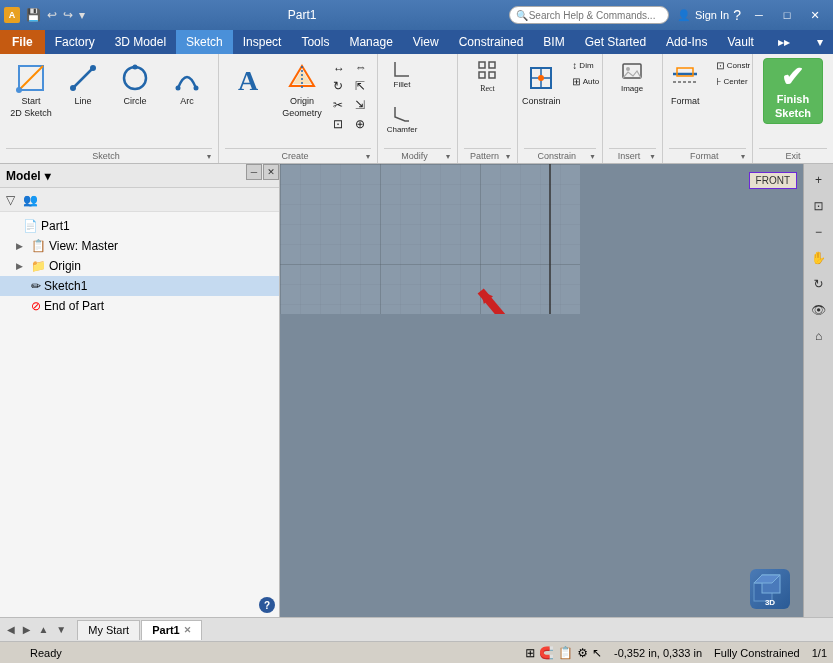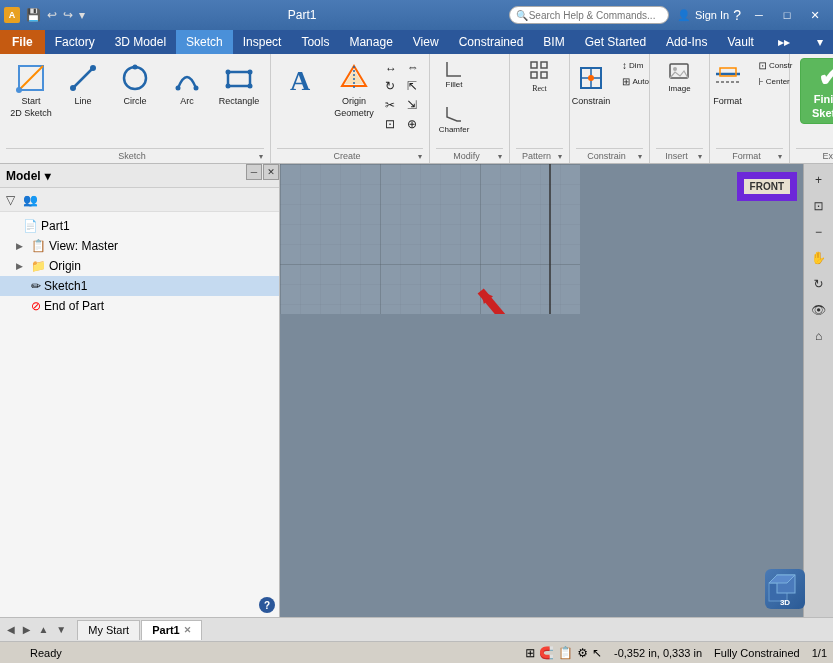--- a/index.html
+++ b/index.html
@@ -160,24 +160,24 @@
       position: absolute;
       top: 0; left: 0; right: 0; bottom: 0;
     }
 
     
     .front-label {
       position: absolute;
       top: 8px;
       right: 36px;
       background: #e8e0d0;
-      border: 7px solid #6d28d9;
+      border: 1px solid #6d28d9;
       padding: 2px 6px;
       font-size: 10px;
-      font-weight: bold;
+      font-weight: normal;
       color: #333;
     }
 
     
     #right-toolbar {
       position: absolute;
       right: 0;
       top: 0;
       bottom: 0;
       width: 30px;
@@ -196,21 +196,21 @@
       align-items: center;
       justify-content: center;
       cursor: pointer;
       font-size: 12px;
       border-radius: 2px;
       color: #333;
     }
     .nav-cube {
       position: absolute;
       bottom: 8px;
-      right: 28px;
+      right: 43px;
       width: 40px;
       height: 40px;
       background: linear-gradient(135deg, #4a7ab5, #2a5a95);
       border-radius: 6px;
       display: flex;
       align-items: center;
       justify-content: center;
       color: white;
       font-size: 18px;
     }
@@ -408,32 +408,20 @@
         <div class="ribbon-icon">
           <svg width="28" height="28" viewBox="0 0 28 28">
             <path d="M 5 24 Q 14 2 23 24" fill="none" stroke="#2266aa" stroke-width="2.5"></path>
             <circle cx="5" cy="24" r="2.5" fill="#2266aa"></circle>
             <circle cx="23" cy="24" r="2.5" fill="#2266aa"></circle>
           </svg>
         </div>
         <span>Arc</span>
       </div>
 
-      <div class="ribbon-btn big">
-        <div class="ribbon-icon">
-          <svg width="28" height="28" viewBox="0 0 28 28">
-            <rect x="3" y="8" width="22" height="14" fill="none" stroke="#2266aa" stroke-width="2.5"></rect>
-            <circle cx="3" cy="8" r="2.5" fill="#2266aa"></circle>
-            <circle cx="25" cy="8" r="2.5" fill="#2266aa"></circle>
-            <circle cx="3" cy="22" r="2.5" fill="#2266aa"></circle>
-            <circle cx="25" cy="22" r="2.5" fill="#2266aa"></circle>
-          </svg>
-        </div>
-        <span>Rectangle</span>
-      </div>
     </div>
     <div class="group-label-row">
       <span class="group-label-text">Sketch</span>
       <span class="group-expand-btn">▾</span>
     </div>
   </div>
 
   <div class="ribbon-group">
     <div class="ribbon-btns">
 

